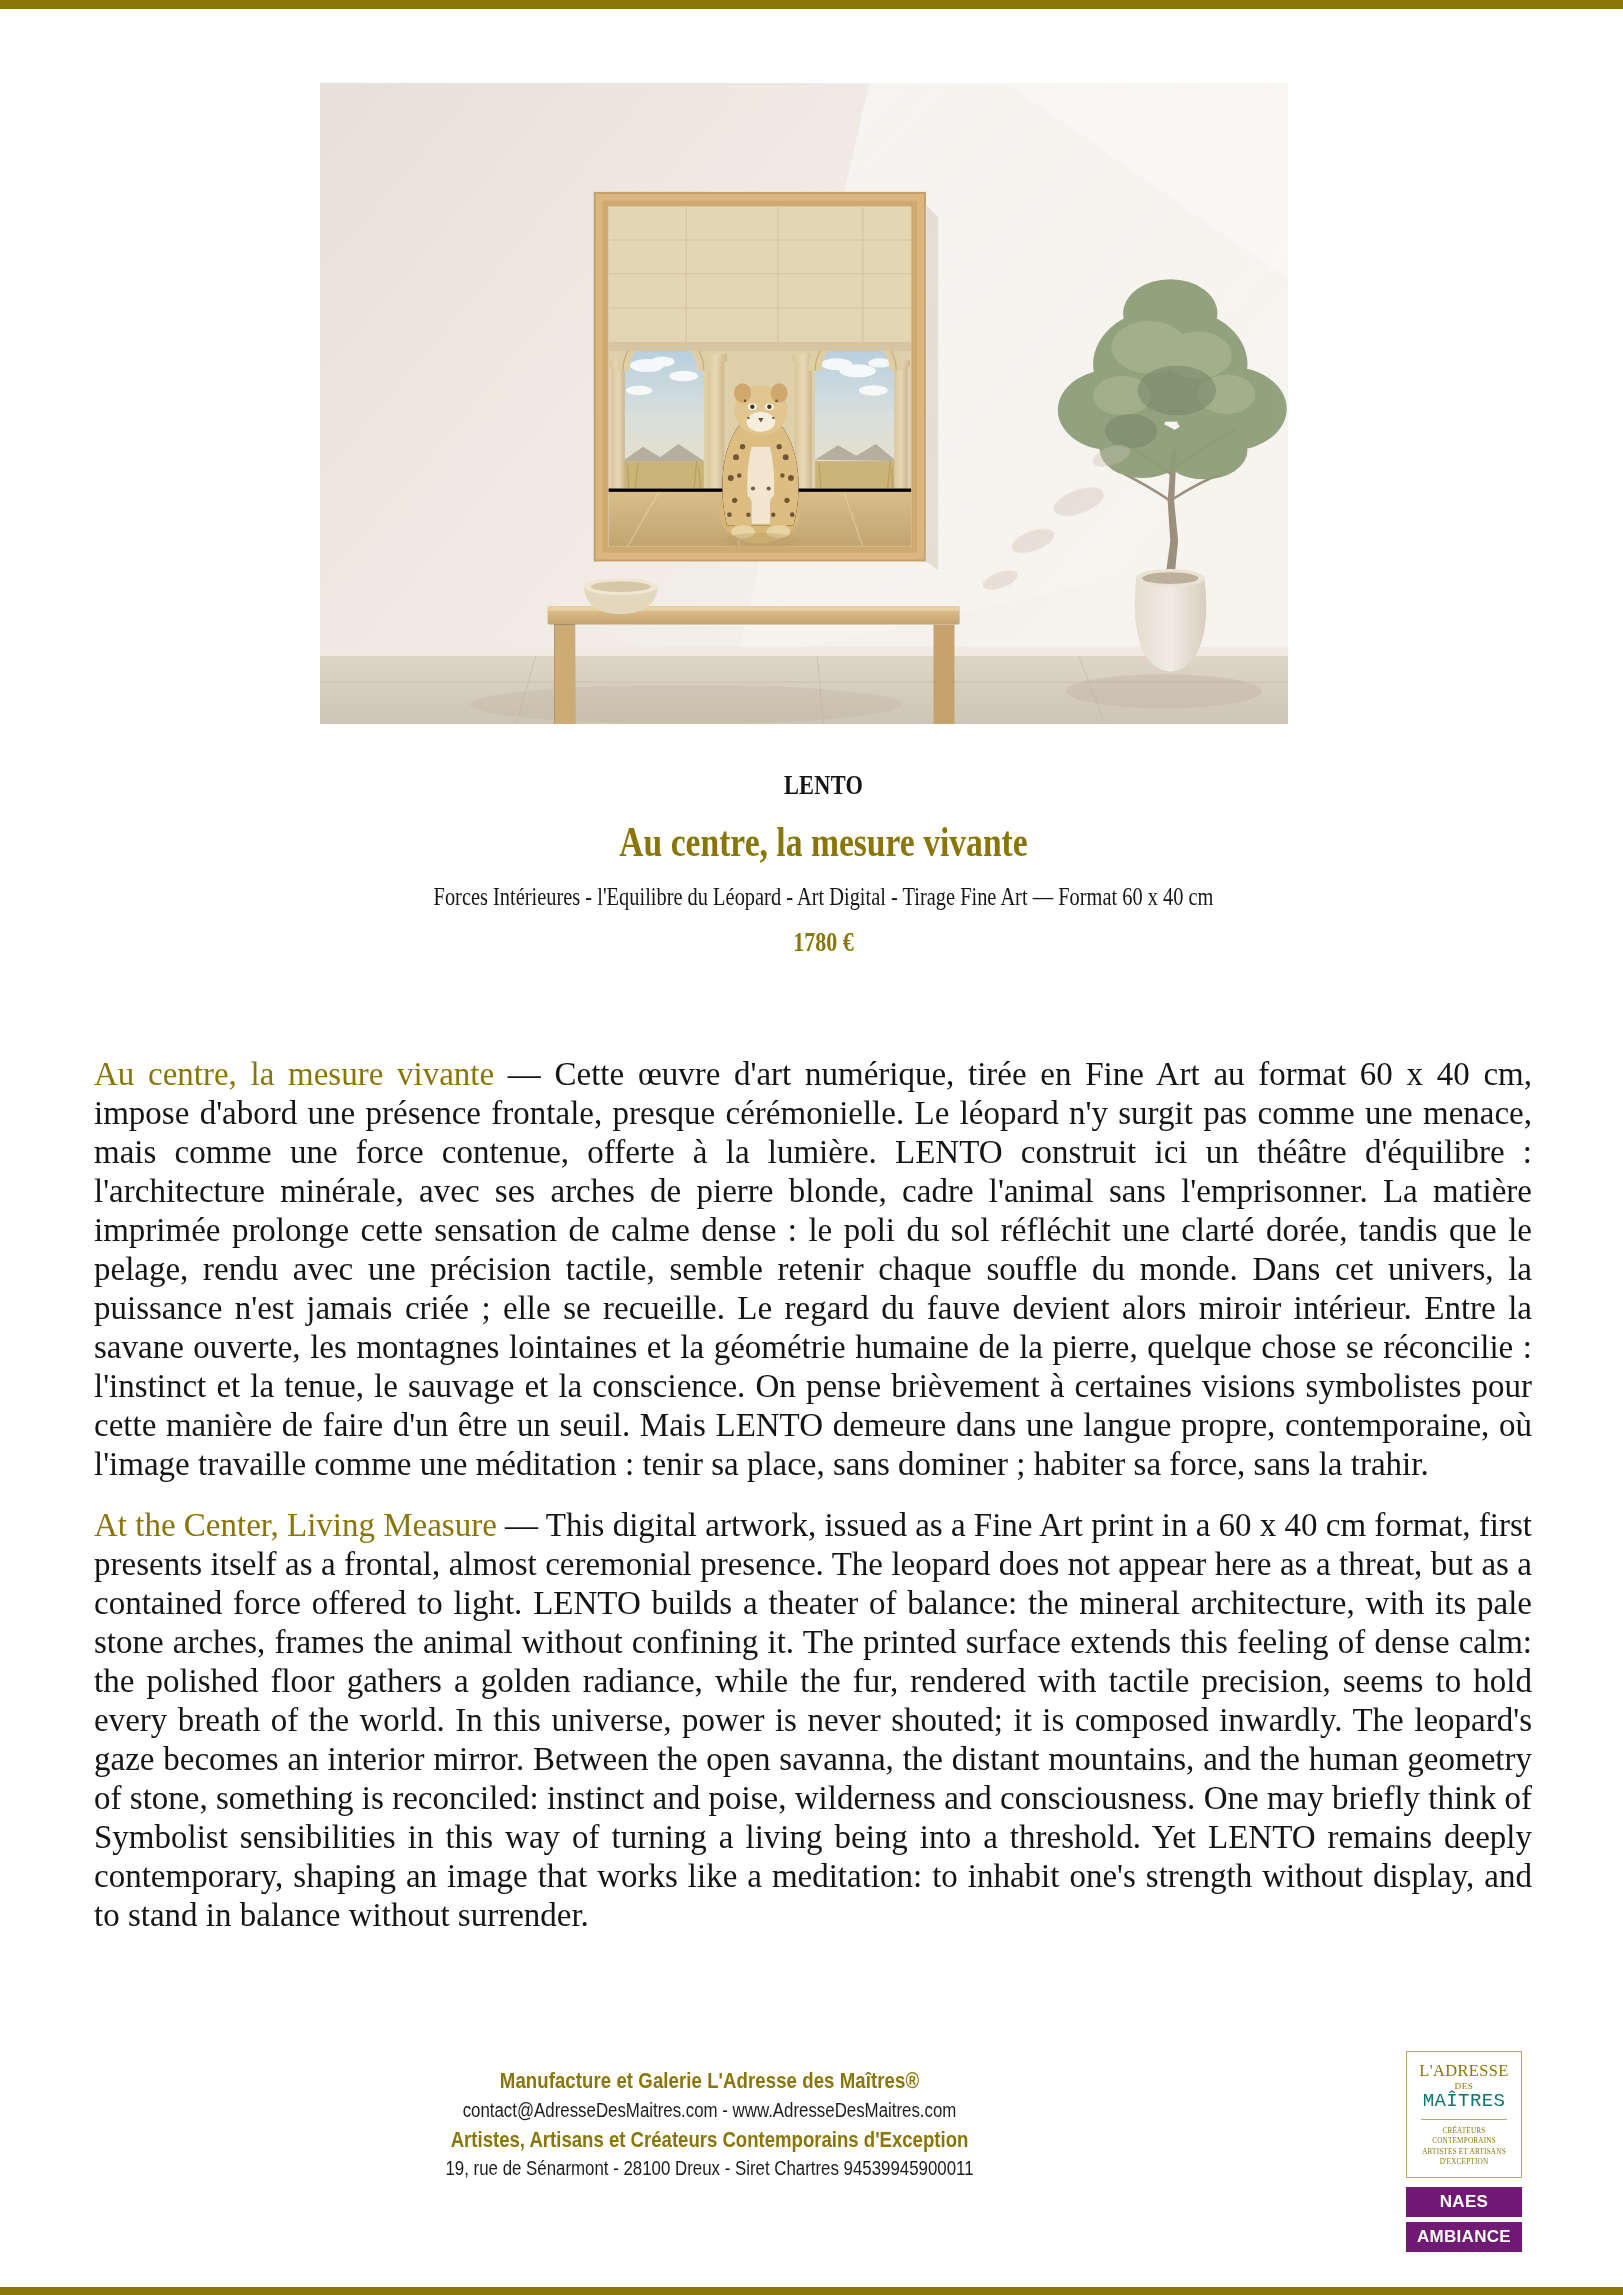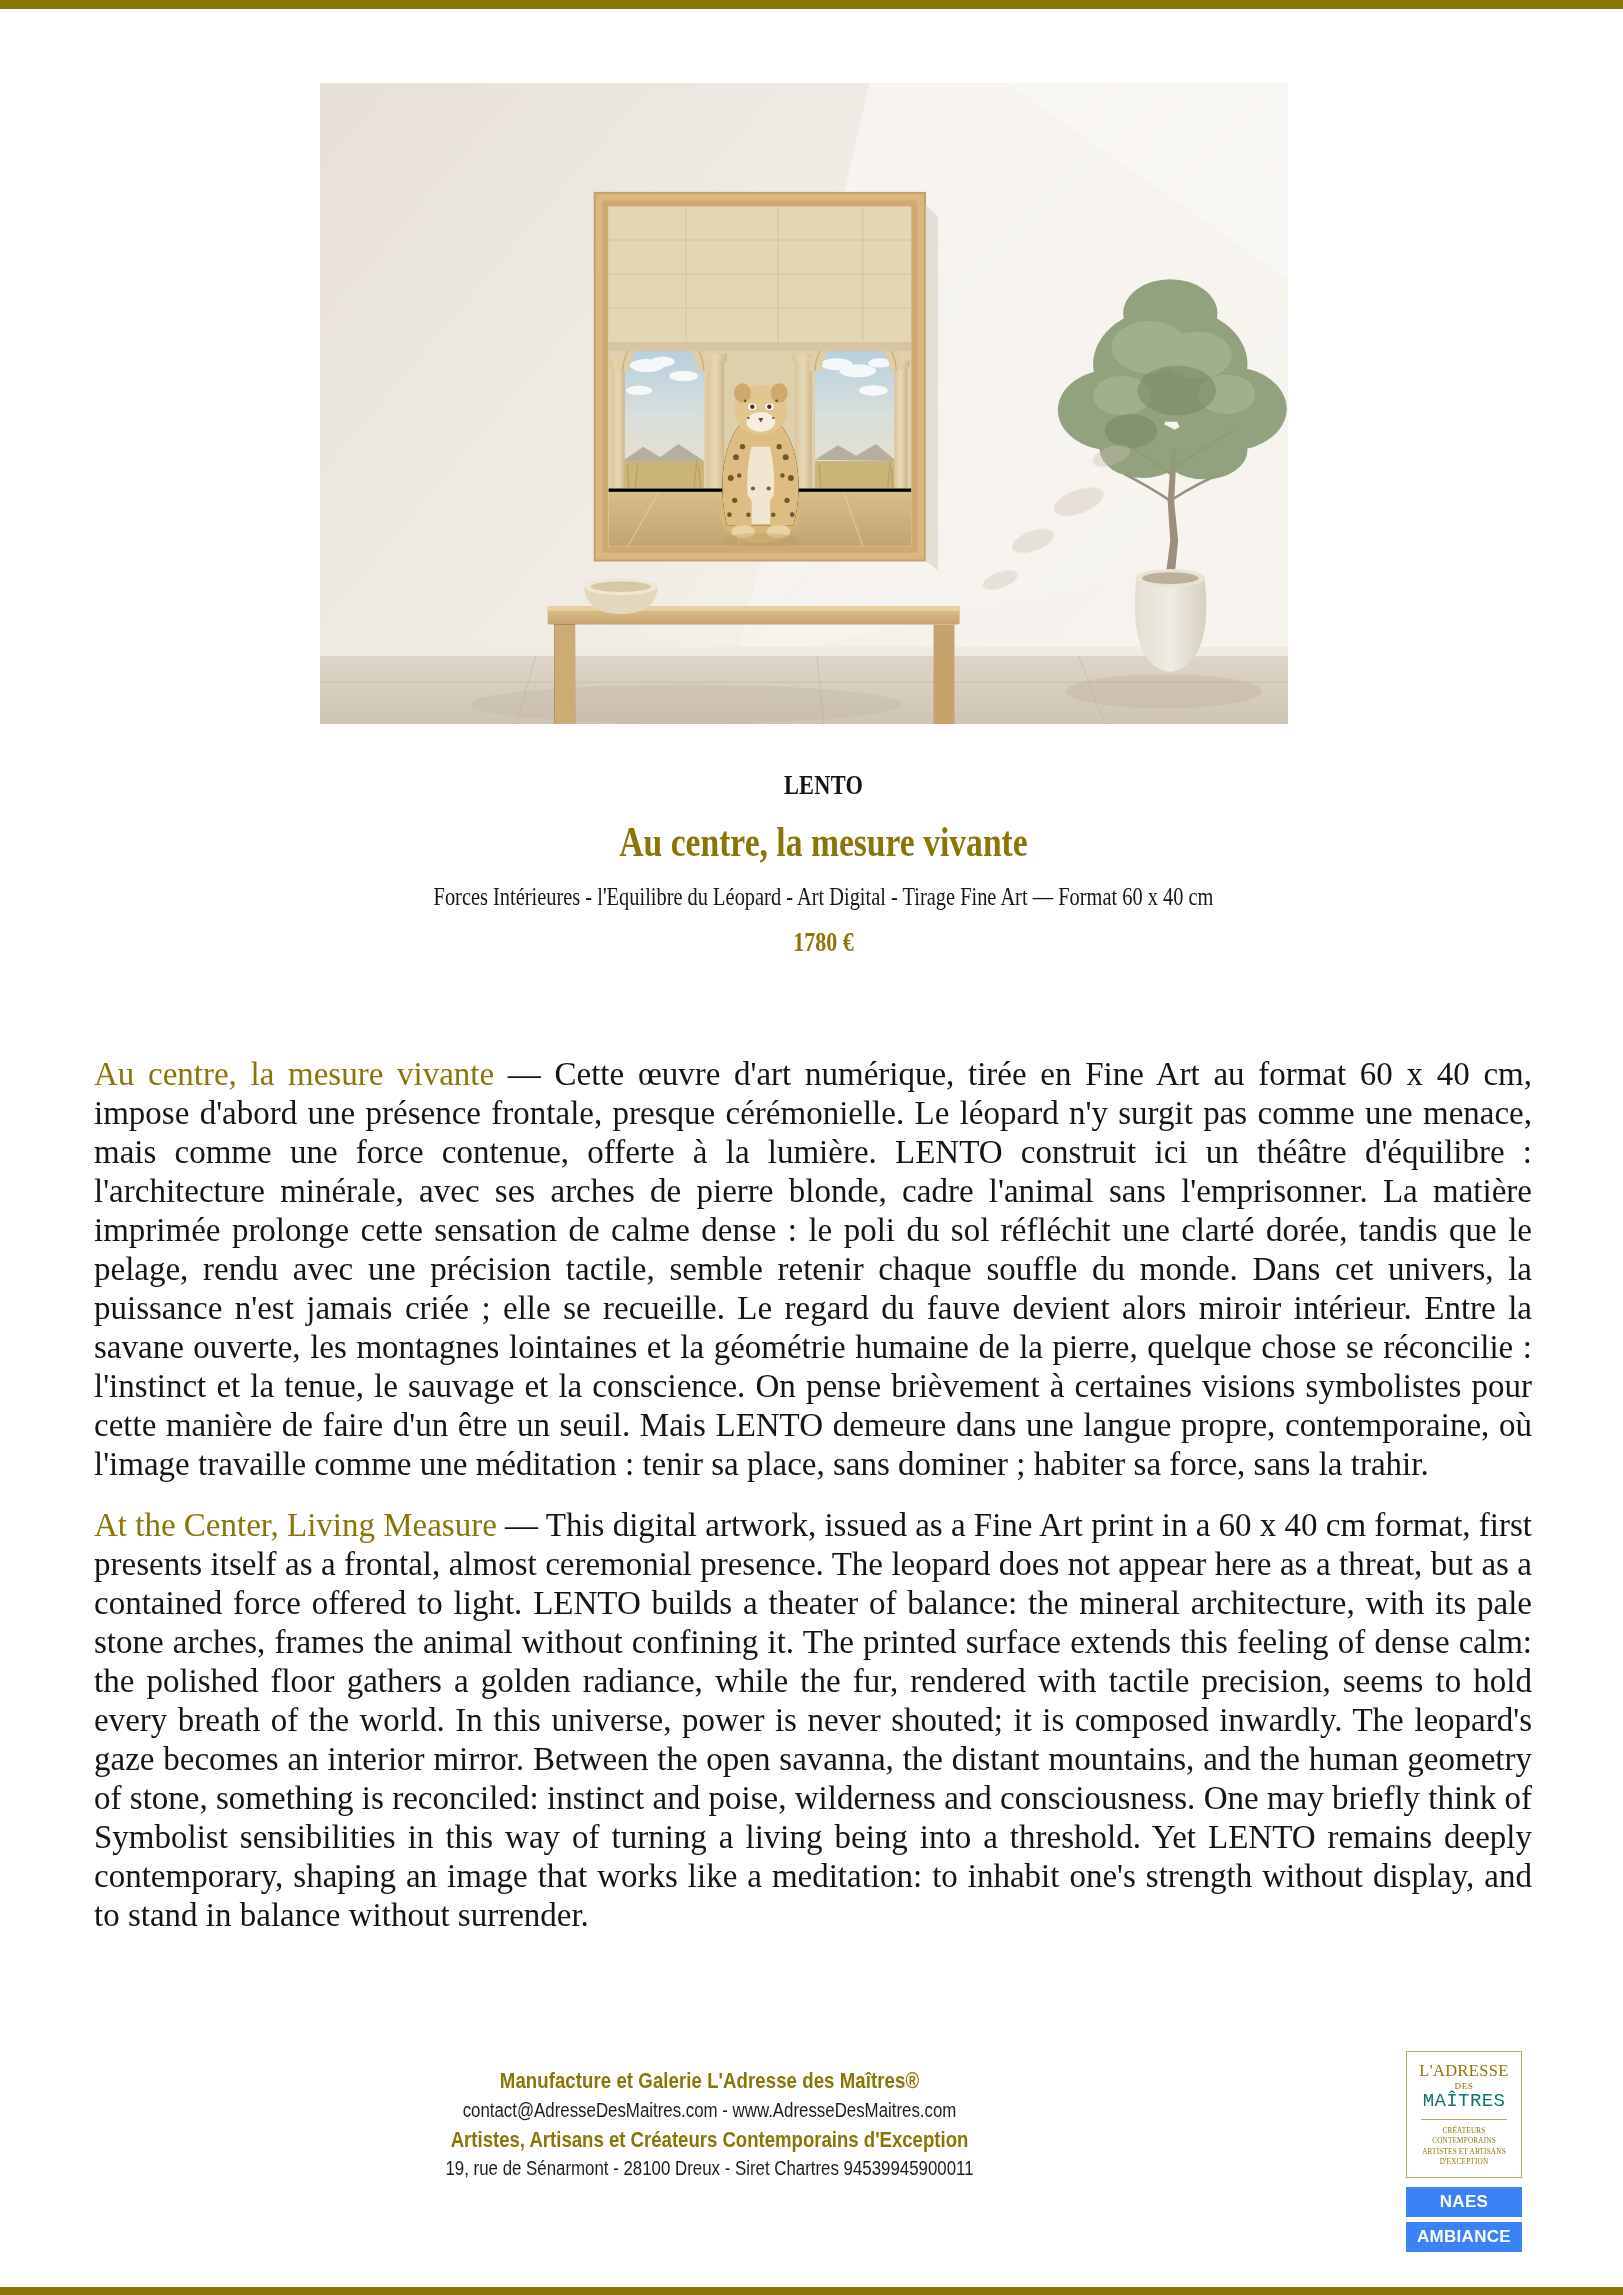--- a/index.html
+++ b/index.html
@@ -180,21 +180,21 @@
   }
   .logo-sub {
     font-family: Liberation Serif, serif;
     font-size: 7.2px;
     color: #8a7608;
     letter-spacing: 0.2px;
     line-height: 1.45;
   }
   .badge {
     width: 116px;
-    background: #3b82f6;
+    background: #701a75;
     color: #ffffff;
     font-family: "Liberation Sans", sans-serif;
     font-weight: bold;
     font-size: 17px;
     text-align: center;
     padding: 4.6px 0 5.2px 0;
     box-sizing: border-box;
     letter-spacing: 0.3px;
   }
   .badge-naes { margin-top: 9.2px; }

